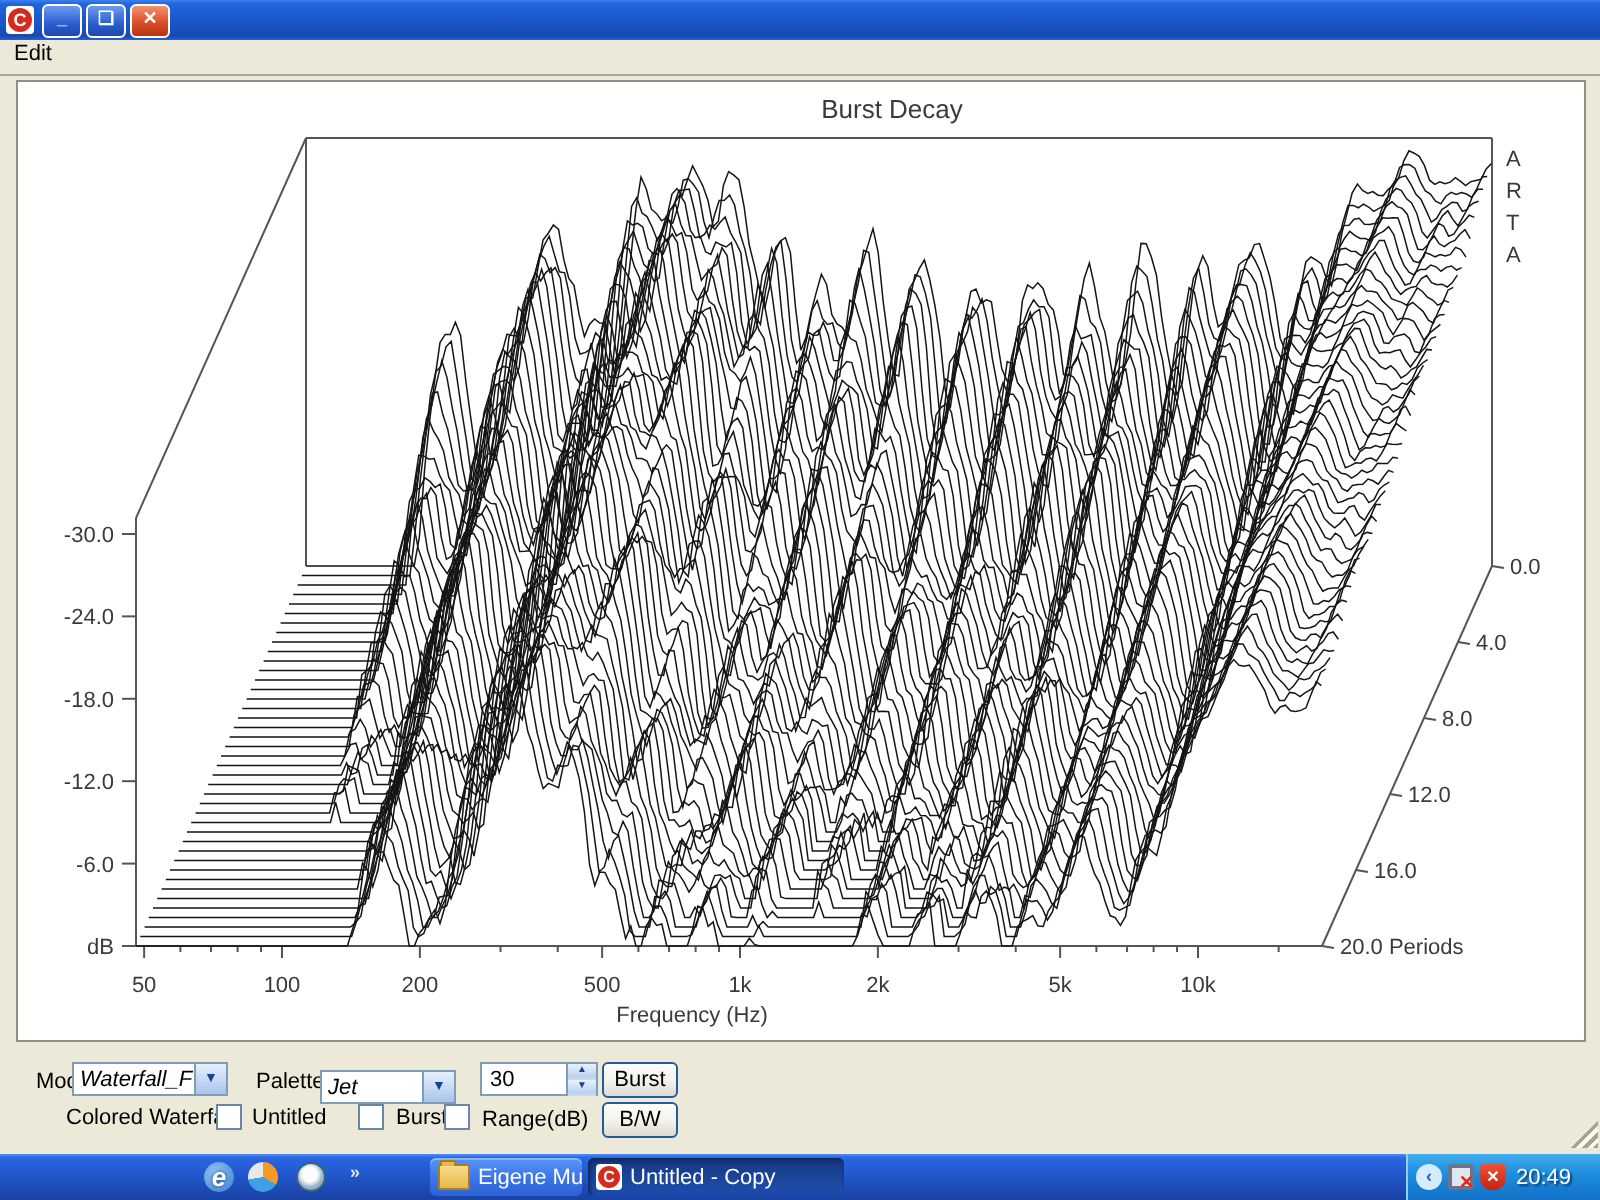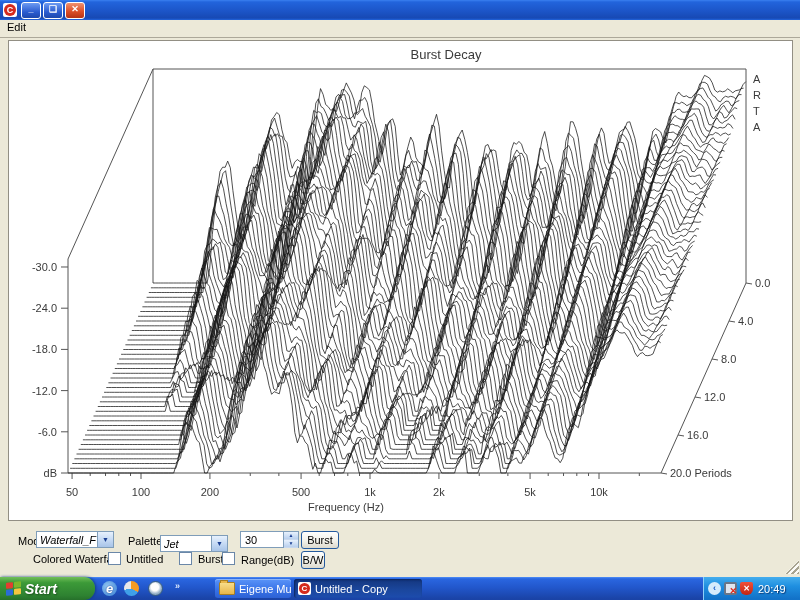--- a/index.html
+++ b/index.html
@@ -256,34 +256,25 @@
   </div>
   <div class="xpbtn" style="left:301px;top:531px;width:38px;">Burst</div>
 
   <span class="ctl-label" style="left:33px;top:553px;">Colored Waterfall</span>
   <span class="chk" style="left:108px;top:552px;"></span>
   <span class="ctl-label" style="left:126px;top:553px;">Untitled</span>
   <span class="chk" style="left:179px;top:552px;"></span>
   <span class="ctl-label" style="left:198px;top:553px;">Burst</span>
   <span class="chk" style="left:222px;top:552px;"></span>
   <span class="ctl-label" style="left:241px;top:554px;">Range(dB)</span>
-  <div class="xpbtn" style="left:301px;top:551px;width:24px;">B/W</div>
+  <div class="xpbtn" style="left:301px;top:551px;width:38px;">B/W</div>
 
   <div class="grip"></div>
 
   <div class="taskbar">
-    <div class="startbtn">
-      <span class="flag">
-        <span style="background:#e33e30;"></span>
-          <span style="background:#7eb72b;"></span>
-        <span style="background:#2a6cd8;"></span>
-          <span style="background:#f4c63f;"></span>
-      </span>
-      <span>Start</span>
-    </div>
     <span class="ql ie-e" style="left:102px;">e</span>
     <span class="ql swoosh" style="left:124px;"></span>
     <span class="ql magni" style="left:148px;"></span>
     <span class="ql qlmore" style="left:170px;top:2px;">»</span>
 
     <div class="tbtn lit" style="left:215px;width:76px;">
       <span class="folder"></span>
       <span>Eigene Musik</span>
     </div>
     <div class="tbtn pressed" style="left:294px;width:128px;">

